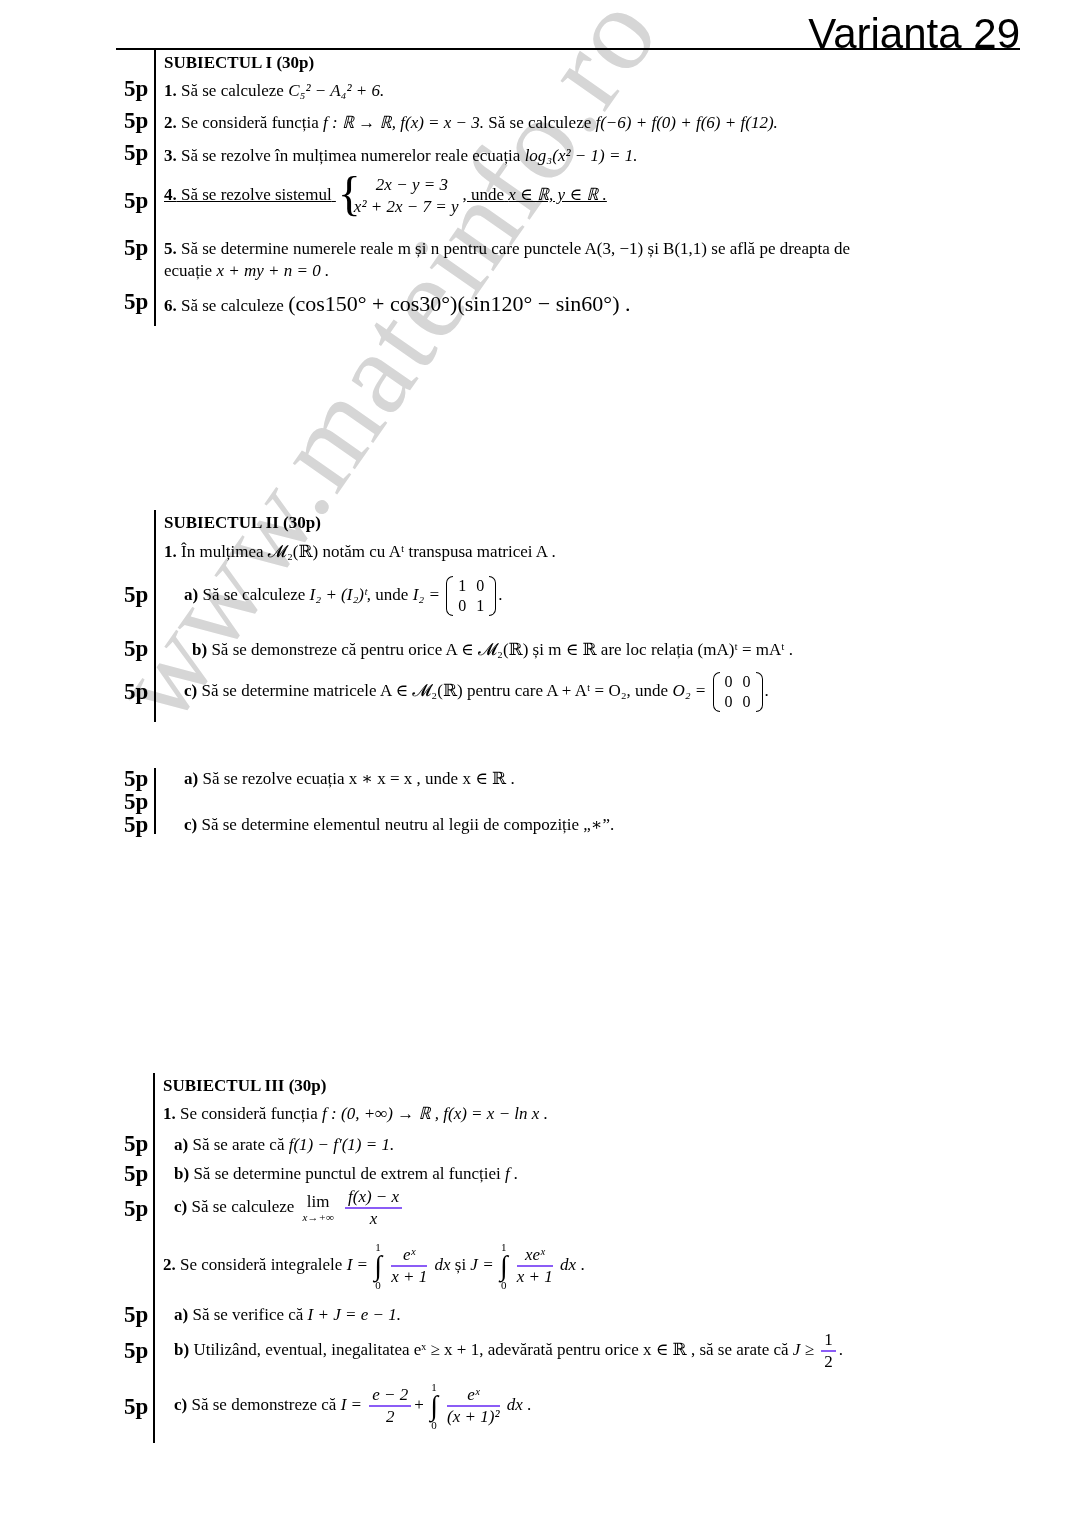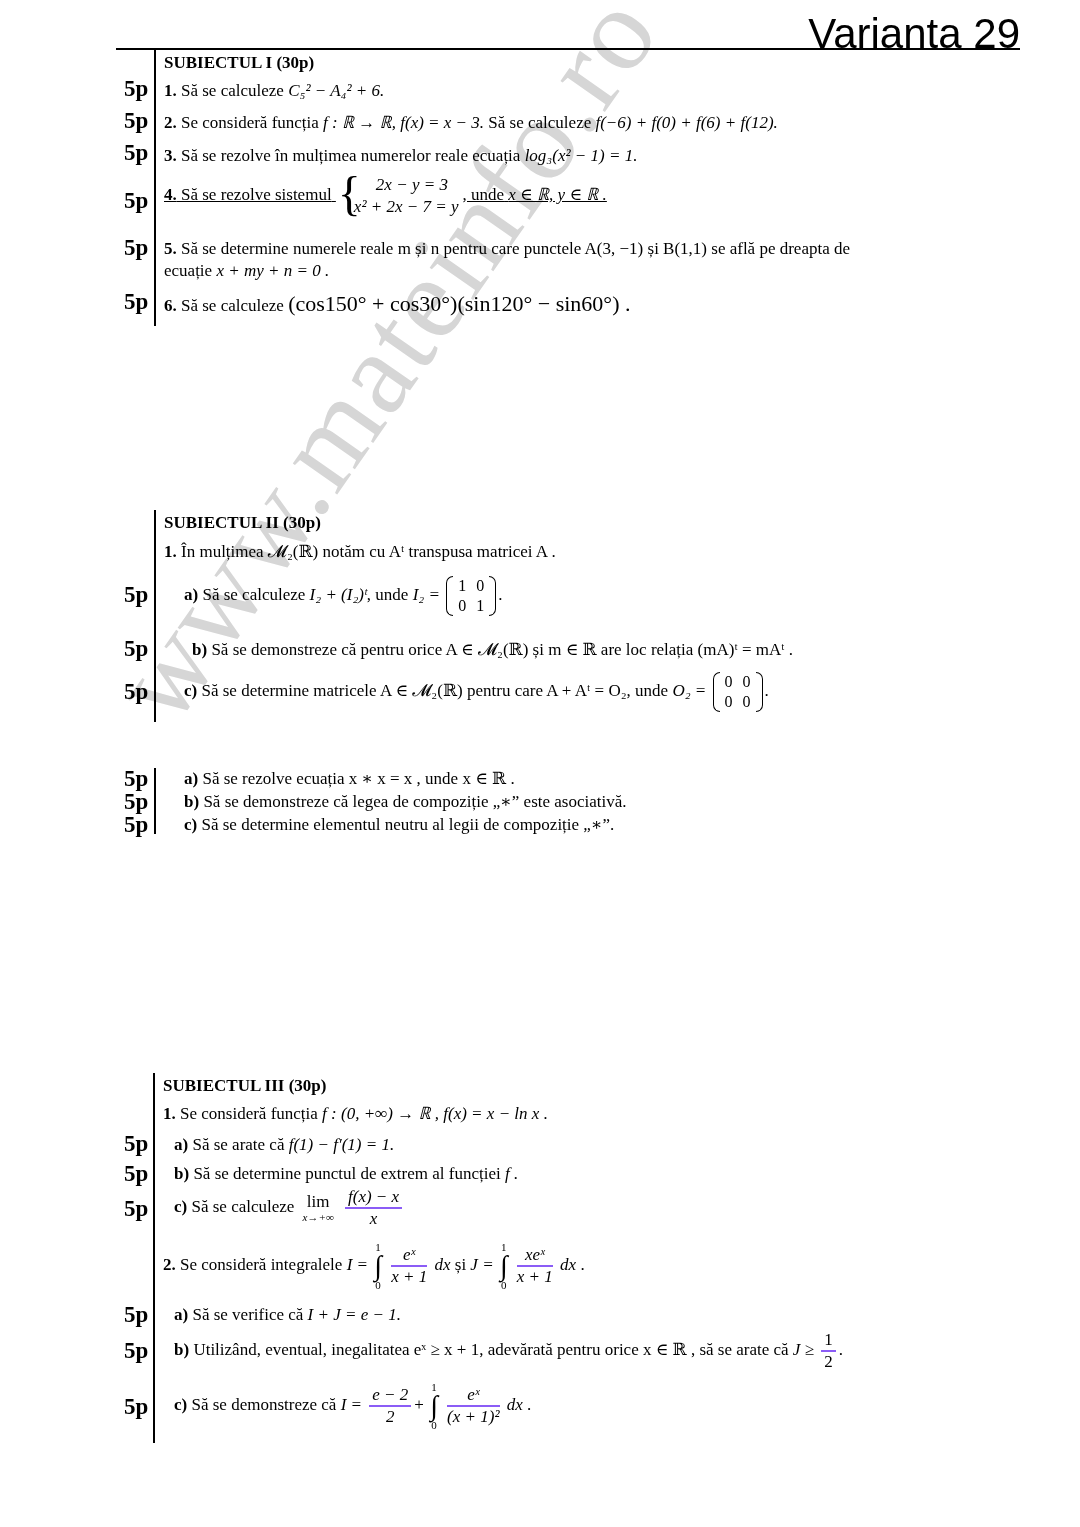--- a/index.html
+++ b/index.html
@@ -145,23 +145,20 @@
     </tbody>
         </table></span>.
   </div>
 
 
   <div class="pts" style="left:8px;top:258px;">5p</div>
   <div class="row" style="left:68px;top:258px;">
     <b>a)</b> <span>Să se rezolve ecuația x ∗ x = x , unde x ∈ ℝ .</span>
   </div>
   <div class="pts" style="left:8px;top:281px;">5p</div>
-  <div class="row" style="left:68px;top:281px;">
-    <b>b)</b> <span>Să se demonstreze că legea de compoziție „∗” este asociativă.</span>
-  </div>
   <div class="pts" style="left:8px;top:304px;">5p</div>
   <div class="row" style="left:68px;top:304px;text-align:right;">
     <b>c)</b> <span>Să se determine elementul neutru al legii de compoziție „∗”.</span>
   </div>
 </div>
 
 <div class="section" style="left:116px;top:1025px;width:900px;height:375px;margin-top:48px;">
   <div class="vline" style="left:37px;top:0;height:370px;"></div>
 
   <div class="row title" style="left:47px;top:2px;">SUBIECTUL III (30p)</div>

